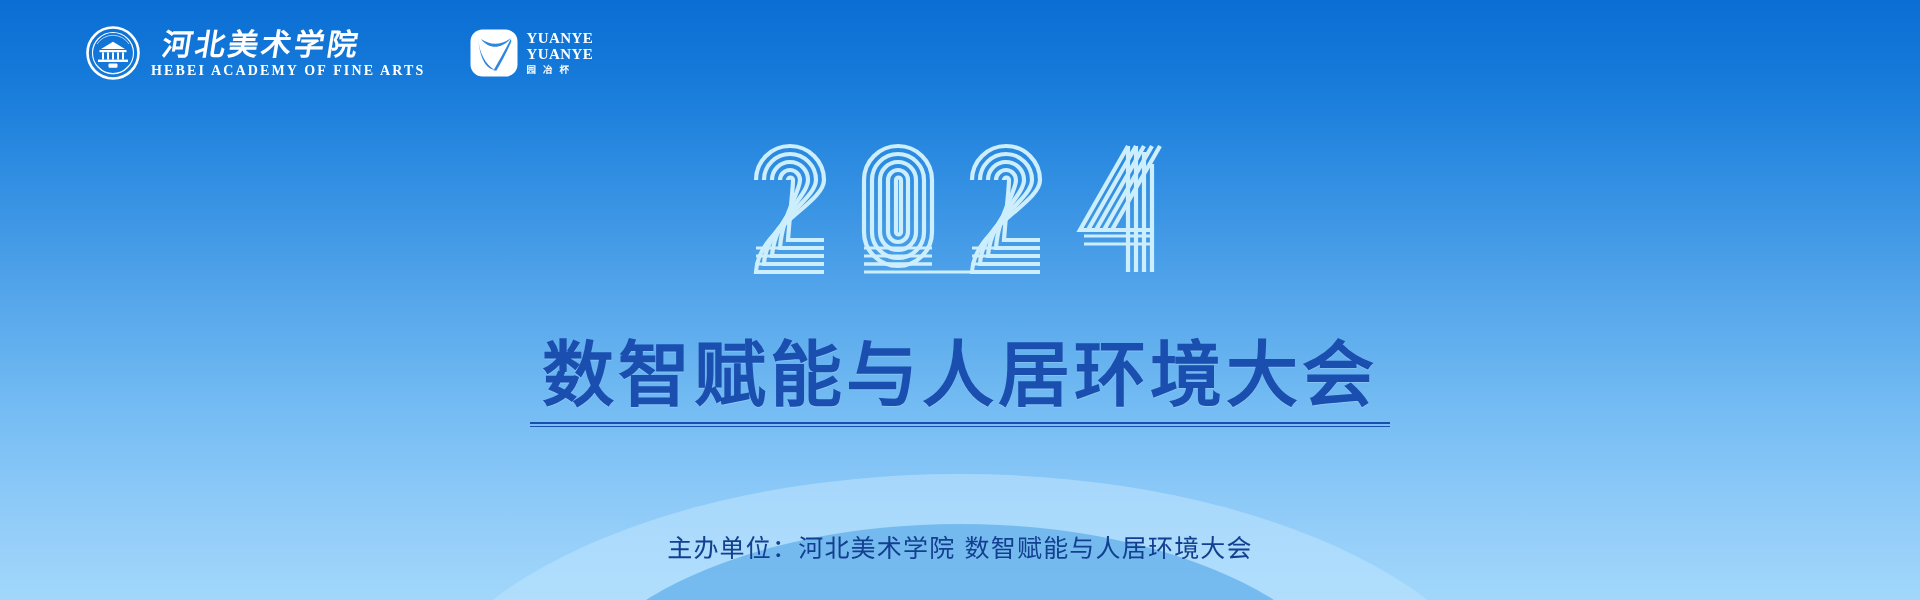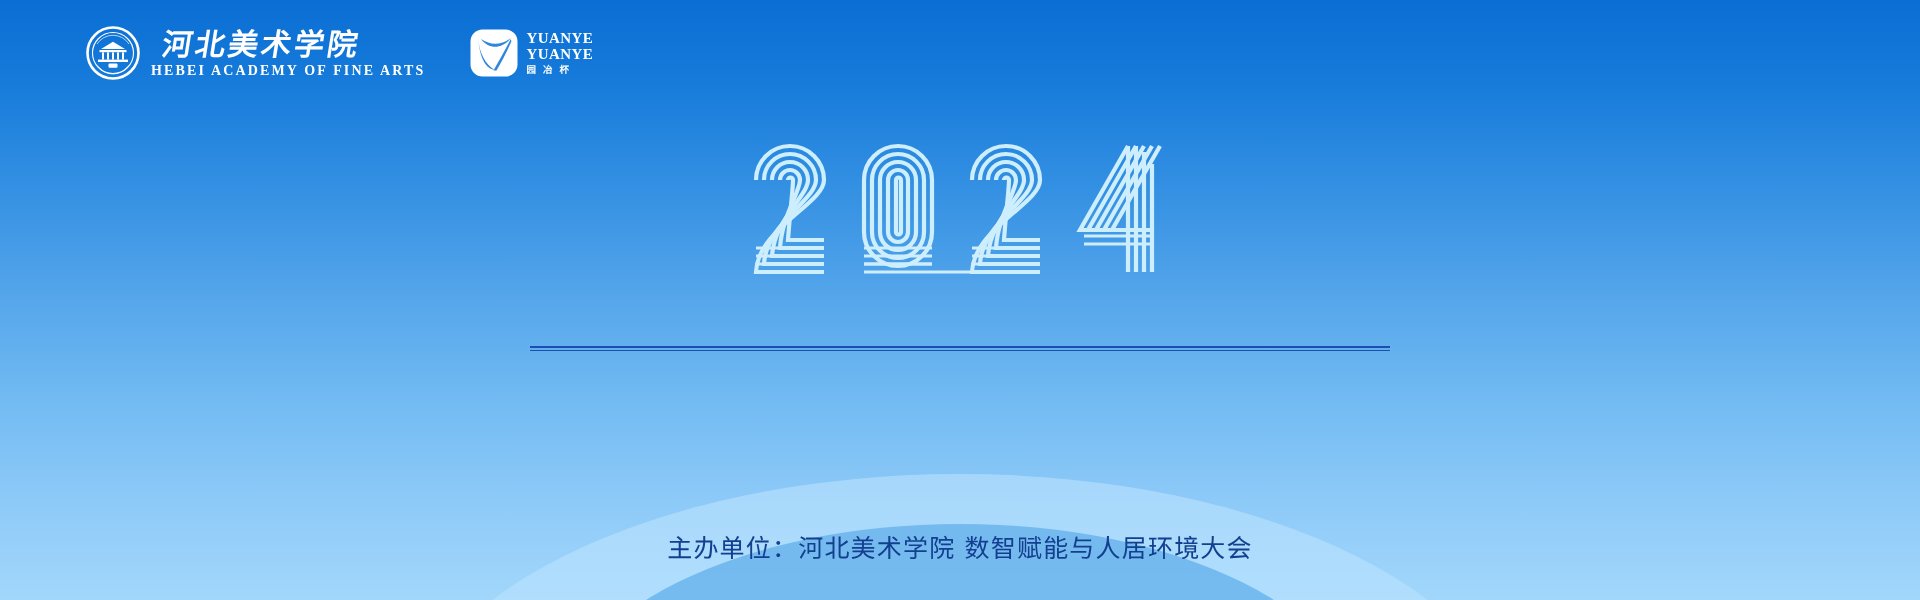--- a/index.html
+++ b/index.html
@@ -324,20 +324,21 @@
           <path d="M222 132 H290"></path>
           <path d="M222 140 H182"></path>
         <path d="M222 140 H290"></path>
         <path d="M334 104 H404"></path>
           <path d="M334 112 H404"></path>
       </g>
     </svg>
   </div>
 
   <div class="title-block">
+    <h1 class="title-cn">数智赋能与人居环境大会</h1>
     <div class="rules">
       <div class="rule"></div>
       <div class="rule"></div>
     </div>
   </div>
 
   <div class="organizer">主办单位：河北美术学院  数智赋能与人居环境大会</div>
 
 </div>
 

